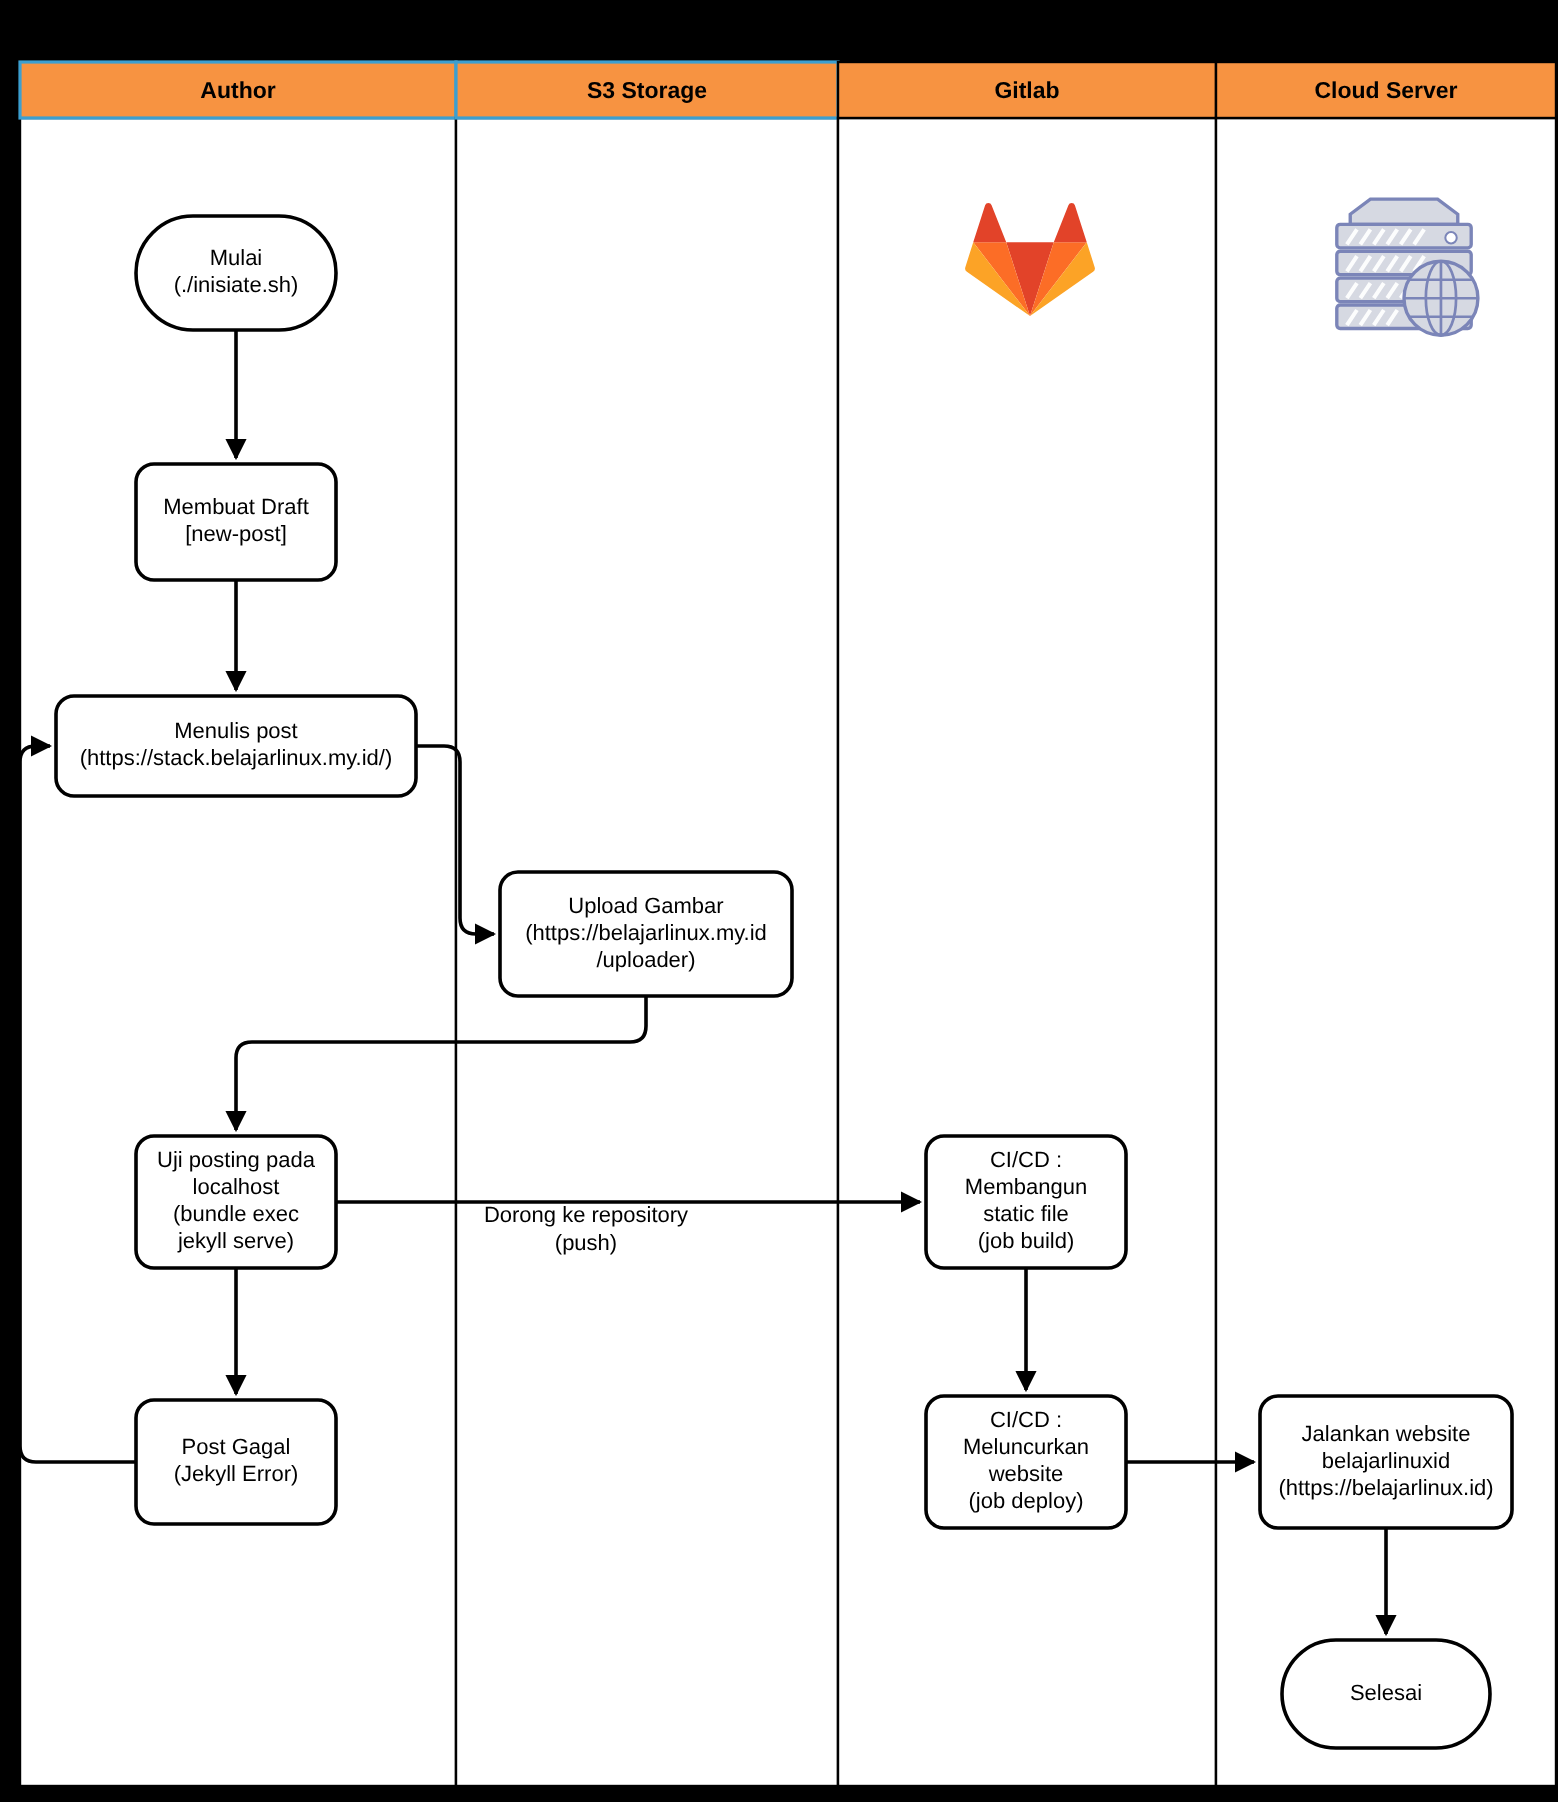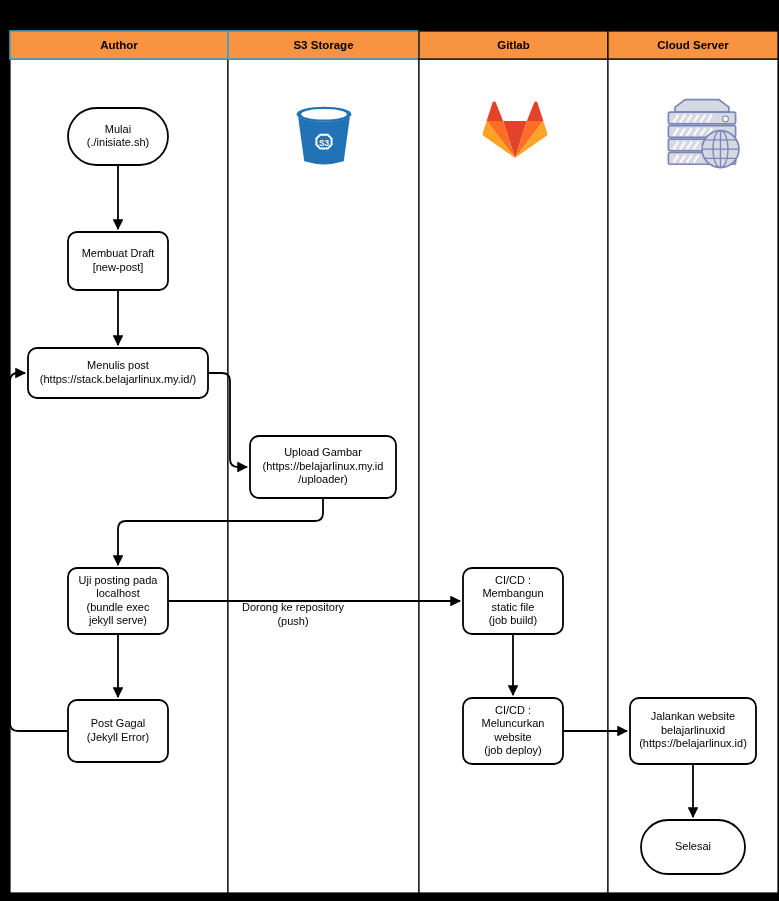--- a/index.html
+++ b/index.html
@@ -134,32 +134,20 @@
           <rect x="641" y="820" width="104" height="54" rx="27" ry="27" class="node-shape"></rect>
           <text x="693" y="847" class="node-text">Selesai</text>
         </g>
       </g>
     <g id="label-layer">
         <text x="293" y="608" class="edge-label">Dorong ke repository</text>
         <text x="293" y="622" class="edge-label">(push)</text>
       </g>
   </svg>
 
-  <div class="icon-box" id="icon-s3" style="left: 286px; top: 96px;">
-    <svg width="76" height="76" viewBox="0 0 100 100">
-      <ellipse cx="50" cy="24" rx="36" ry="10" fill="#2273b5"></ellipse>
-      <ellipse cx="50" cy="24" rx="30" ry="7" fill="#ffffff"></ellipse>
-      <path d="M16 28 L24 86 Q50 94 76 86 L84 28 Q50 40 16 28 Z" fill="#2273b5"></path>
-      <path d="M33 52 l7 -4 l7 4 v9 l-7 4 l-7 -4 z" fill="none"></path>
-      <g transform="translate(50,62)">
-        <path d="M-10 -6 l5 -5 h10 l5 5 v8 l-5 5 h-10 l-5 -5 z" fill="#2273b5" stroke="#ffffff" stroke-width="2.6"></path>
-        <text x="0" y="1" fill="#ffffff" font-size="11" font-weight="bold" text-anchor="middle" dominant-baseline="middle" font-family="Liberation Sans, sans-serif">S3</text>
-      </g>
-    </svg>
-  </div>
 
   <div class="icon-box" id="icon-gitlab" style="left: 482px; top: 96px;">
     <svg width="66" height="66" viewBox="0 0 100 96">
       <path d="M50 92 L68 36 H32 Z" fill="#e24329"></path>
       <path d="M50 92 L32 36 H7 Z" fill="#fc6d26"></path>
       <path d="M7 36 L1 55 a3 3 0 0 0 1.2 3.4 L50 92 Z" fill="#fca326"></path>
       <path d="M7 36 L16 8 a2.6 2.6 0 0 1 4.9 0 L32 36 Z" fill="#e24329"></path>
       <path d="M50 92 L68 36 H93 Z" fill="#fc6d26"></path>
       <path d="M93 36 L99 55 a3 3 0 0 1 -1.2 3.4 L50 92 Z" fill="#fca326"></path>
       <path d="M93 36 L84 8 a2.6 2.6 0 0 0 -4.9 0 L68 36 Z" fill="#e24329"></path>

